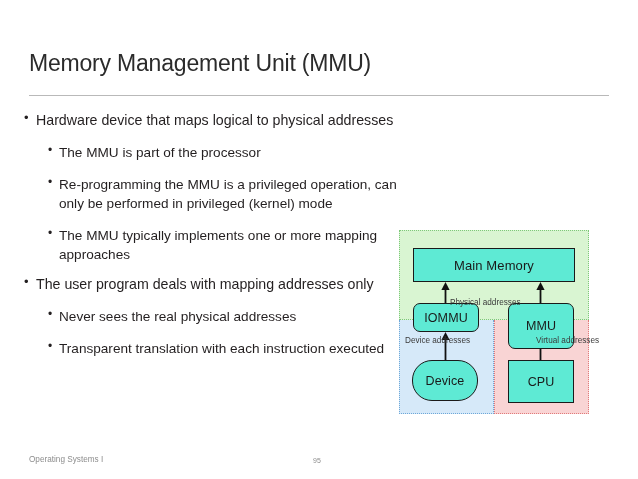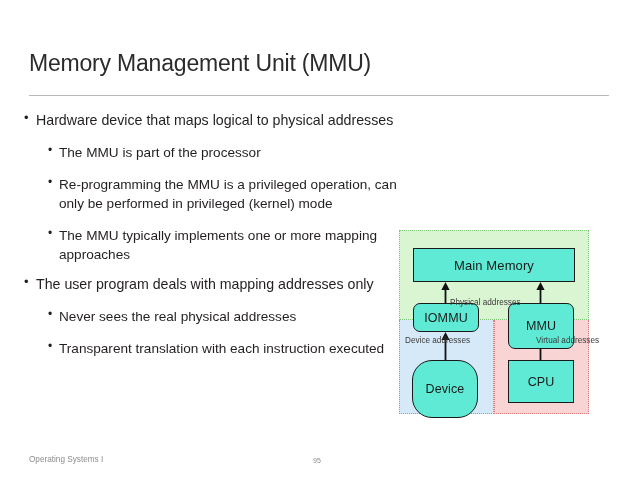--- a/index.html
+++ b/index.html
@@ -135,21 +135,21 @@
     left: 14px; top: 73px; width: 66px; height: 29px;
     border-radius: 7px;
     font-size: 12.5px;
   }
   #node-mmu {
     left: 109px; top: 73px; width: 66px; height: 46px;
     border-radius: 7px;
     font-size: 12.5px;
   }
   #node-device {
-    left: 13px; top: 130px; width: 66px; height: 58px;
+    left: 13px; top: 130px; width: 66px; height: 41px;
     font-size: 12.5px;
     border-radius: 20px;
   }
   #node-cpu {
     left: 109px; top: 130px; width: 66px; height: 43px;
     font-size: 12.5px;
   }
 
   .arrow {
     position: absolute;

